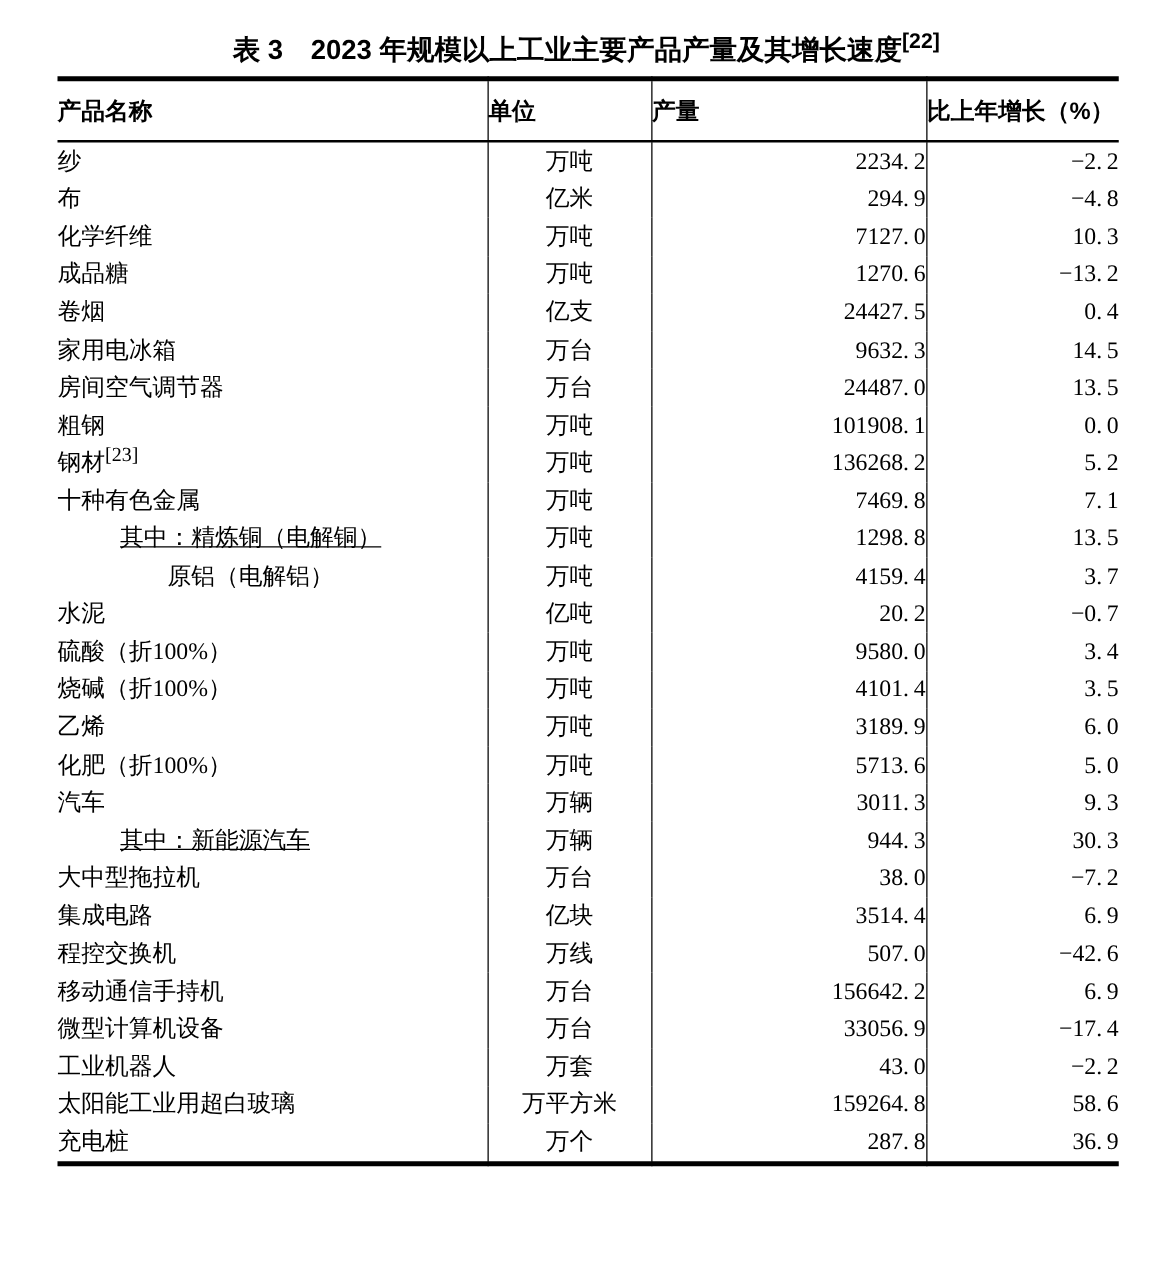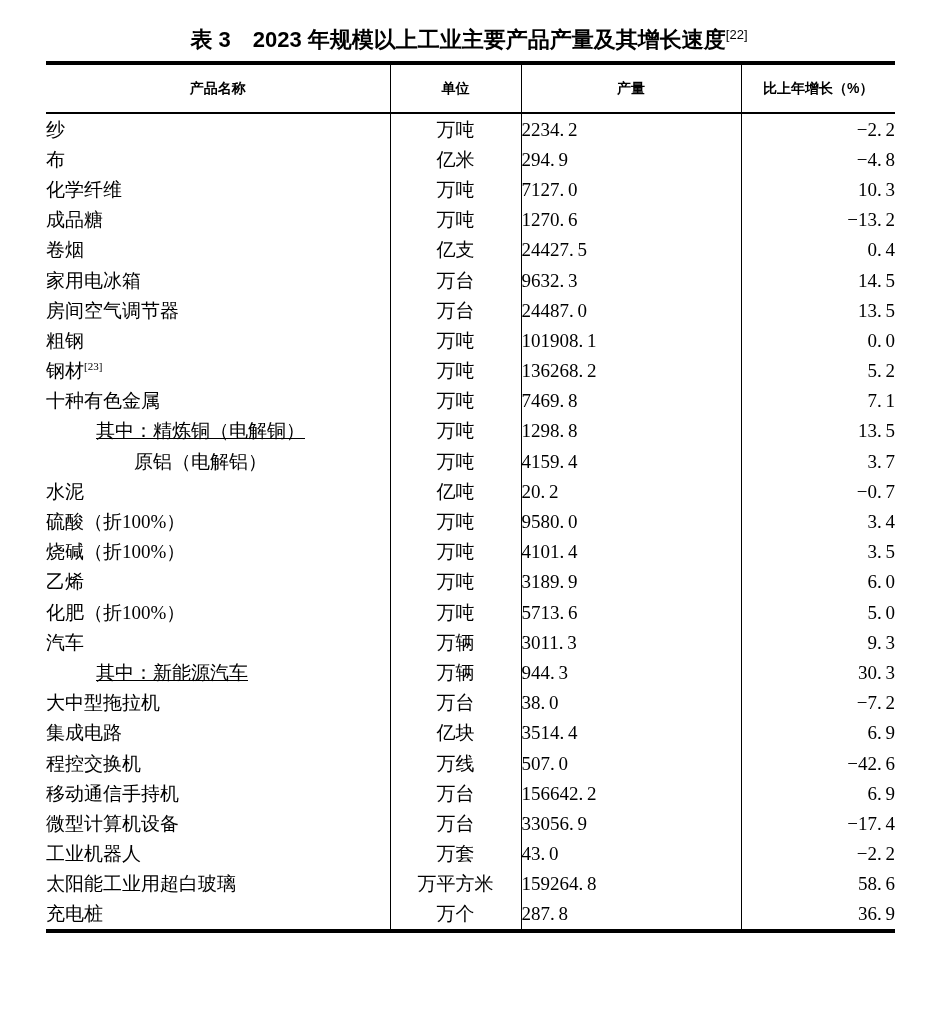--- a/index.html
+++ b/index.html
@@ -26,66 +26,66 @@
     font-family: "Liberation Sans", "DejaVu Sans", sans-serif;
     font-weight: bold;
     font-size: 22px;
     line-height: 26px;
     white-space: nowrap;
   }
   .title-label {
     margin-right: 22px;
   }
   .title-sup {
-    font-size: 13px;
-    font-weight: normal;
+    font-size: 17px;
+    font-weight: bold;
     vertical-align: super;
     line-height: 0;
   }
   table.stats {
     border-collapse: collapse;
     table-layout: fixed;
     width: 849px;
     margin: 8px 0 0 46px;
     border-top: 4px solid #000000;
     border-bottom: 4px solid #000000;
   }
   table.stats th {
     font-family: "Liberation Sans", "DejaVu Sans", sans-serif;
     font-weight: bold;
-    font-size: 14px;
+    font-size: 19px;
     height: 47px;
     vertical-align: middle;
-    text-align: center;
+    text-align: left;
     padding: 0;
   }
   table.stats thead tr {
     border-bottom: 2px solid #000000;
   }
   table.stats th:nth-child(n+2),
   table.stats td:nth-child(n+2) {
     border-left: 1.5px solid #000000;
   }
   table.stats td {
     height: 30.2px;
     font-size: 19px;
     line-height: 1;
     vertical-align: middle;
     padding: 0;
   }
   td.c-name { text-align: left; padding-left: 13px; }
   td.c-name.indent-1 { padding-left: 50px; text-decoration: underline; }
   td.c-name.indent-2 { padding-left: 88px; }
   td.c-name sup {
-    font-size: 11px;
+    font-size: 16px;
     vertical-align: super;
     line-height: 0;
   }
   td.c-unit { text-align: center; margin-left: 24px; }
-  td.c-output { padding-right: 36px; margin-left: 33px; }
+  td.c-output { text-align: right; padding-right: 36px; margin-left: 33px; }
   td.c-growth { text-align: right; padding-right: 46px; margin-left: 36px; }
 </style>
 </head>
 <body>
 
 <div class="page">
 
   <div class="doc-title">
     <span class="title-label">表 3</span><span>2023 年规模以上工业主要产品产量及其增长速度</span><sup class="title-sup">[22]</sup>
   </div>

